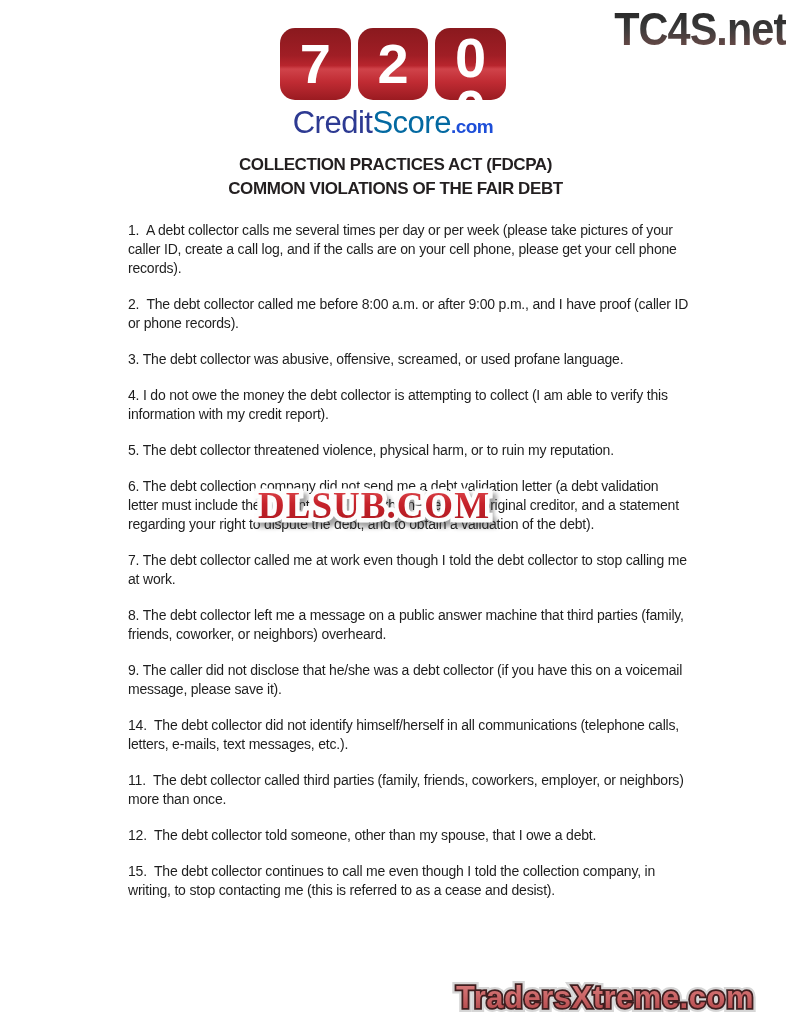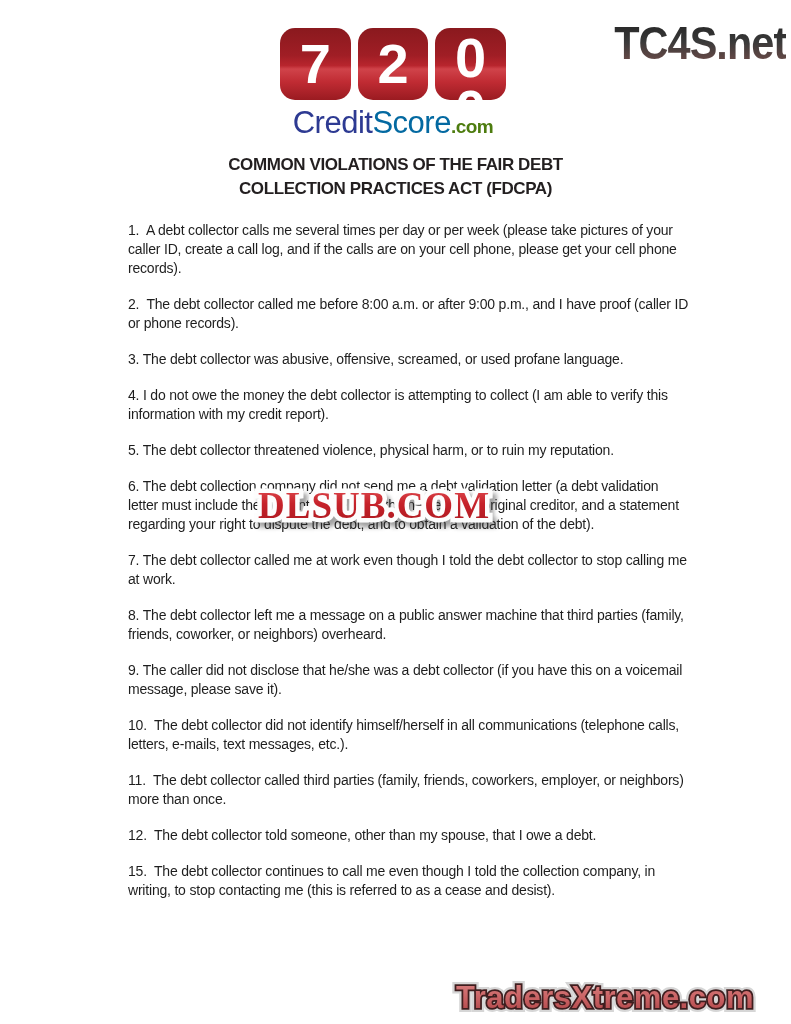--- a/index.html
+++ b/index.html
@@ -9,21 +9,21 @@
     width: 791px;
     height: 1024px;
     background: #ffffff;
     overflow: hidden;
     font-family: "Liberation Sans", sans-serif;
   }
 
   
   .tc4s {
     position: absolute;
-    top: 16px;
+    top: 2px;
     right: 5px;
   }
   .tc4s-text {
     display: inline-block;
     font-weight: bold;
     font-size: 46px;
     letter-spacing: -1px;
     transform: scaleX(0.9);
     transform-origin: right center;
     background: linear-gradient(180deg, #1f1f1f 0%, #3a3a3a 48%, #7d514d 100%);
@@ -69,21 +69,21 @@
     line-height: 1;
   }
   .wordmark {
     margin-top: 5px;
     text-align: center;
     white-space: nowrap;
     letter-spacing: -0.5px;
   }
   .wm-credit { font-weight: normal; font-size: 31px; color: #2d3a92; }
   .wm-score  { font-weight: normal; font-size: 31px; color: #0369a1; }
-  .wm-tld    { font-weight: bold; font-size: 19px; color: #4d7c0f; }
+  .wm-tld    { font-weight: bold; font-size: 19px; color: #1d4ed8; }
 
   
   .title {
     position: absolute;
     top: 153px;
     left: 0;
     width: 791px;
     text-align: center;
     color: #231f20;
     font-weight: bold;
@@ -186,35 +186,35 @@
         <span class="tile-digit">0</span>
         <span class="roll-digit">0</span>
       </div>
     </div>
     <div class="wordmark">
       <span class="wm-credit">Credit</span><span class="wm-score">Score</span><span class="wm-tld">.com</span>
     </div>
   </div>
 
   <div class="title">
+    <div>COLLECTION PRACTICES ACT (FDCPA)</div>
     <div>COMMON VIOLATIONS OF THE FAIR DEBT</div>
-    <div>COLLECTION PRACTICES ACT (FDCPA)</div>
   </div>
 
   <div class="body-text">
     <p>1.  A debt collector calls me several times per day or per week (please take pictures of your caller ID, create a call log, and if the calls are on your cell phone, please get your cell phone records).</p>
     <p>2.  The debt collector called me before 8:00 a.m. or after 9:00 p.m., and I have proof (caller ID or phone records).</p>
     <p>3. The debt collector was abusive, offensive, screamed, or used profane language.</p>
     <p>4. I do not owe the money the debt collector is attempting to collect (I am able to verify this information with my credit report).</p>
     <p>5. The debt collector threatened violence, physical harm, or to ruin my reputation.</p>
     <p>6. The debt collection company did not send me a debt validation letter (a debt validation letter must include the amount of the debt, the name of the original creditor, and a statement regarding your right to dispute the debt, and to obtain a validation of the debt).</p>
     <p>7. The debt collector called me at work even though I told the debt collector to stop calling me at work.</p>
     <p>8. The debt collector left me a message on a public answer machine that third parties (family, friends, coworker, or neighbors) overheard.</p>
     <p>9. The caller did not disclose that he/she was a debt collector (if you have this on a voicemail message, please save it).</p>
-    <p>10.  The debt collector did not identify himself/herself in all communications (telephone calls, letters, e-mails, text messages, etc.).</p>
+    <p>14.  The debt collector did not identify himself/herself in all communications (telephone calls, letters, e-mails, text messages, etc.).</p>
     <p>11.  The debt collector called third parties (family, friends, coworkers, employer, or neighbors) more than once.</p>
     <p>12.  The debt collector told someone, other than my spouse, that I owe a debt.</p>
     <p>15.  The debt collector continues to call me even though I told the collection company, in writing, to stop contacting me (this is referred to as a cease and desist).</p>
   </div>
 
   <div class="dlsub">
     <span class="dlsub-stroke">DLSUB.COM</span>
     <span class="dlsub-fill">DLSUB.COM</span>
   </div>
 

